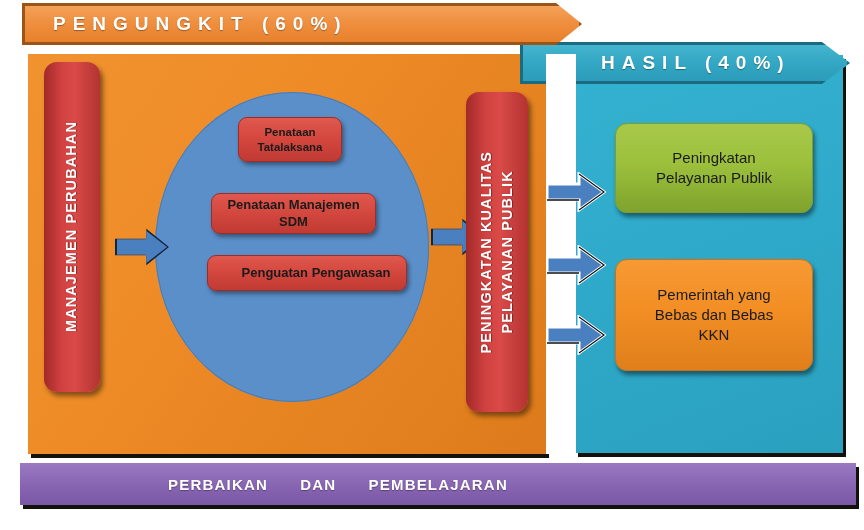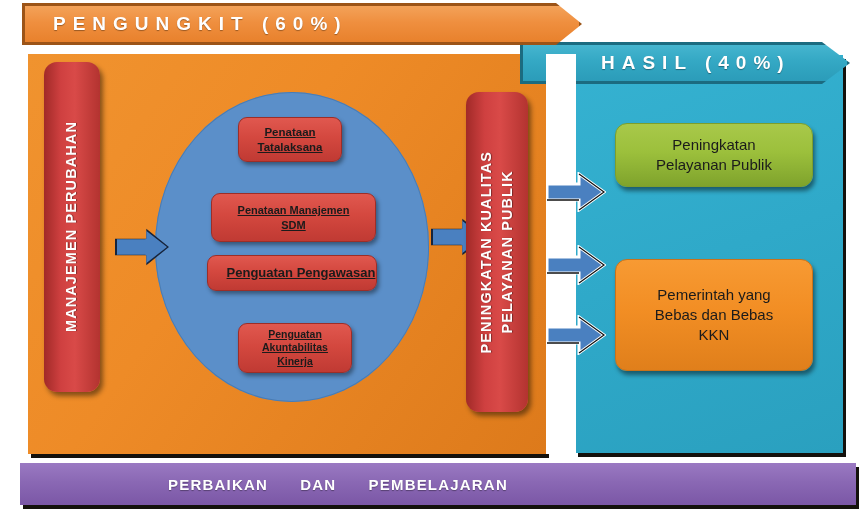--- a/index.html
+++ b/index.html
@@ -121,35 +121,34 @@
     box-shadow: 2px 3px 4px rgba(0,0,0,.4);
     display: flex;
     align-items: center;
     justify-content: center;
     text-align: center;
     color: #1b1b1b;
     font-weight: 700;
     line-height: 1.28;
     box-sizing: border-box;
     white-space: pre-line;
-    text-decoration: underline;
   }
   #box-penataan-tatalaksana {
     left: 238px; top: 117px;
     width: 104px; height: 45px;
     font-size: 11.5px;
   }
   #box-penataan-manajemen-sdm {
     left: 211px; top: 193px;
-    width: 165px; height: 49px;
-    font-size: 11px;
+    width: 165px; height: 41px;
+    font-size: 13px;
   }
   #box-penguatan-pengawasan {
     left: 207px; top: 255px;
-    width: 170px; height: 36px;
+    width: 200px; height: 36px;
     font-size: 13px;
     padding-left: 18px;
   }
   #box-penguatan-akuntabilitas {
     left: 238px; top: 323px;
     width: 114px; height: 50px;
     font-size: 10.5px;
   }
   .arrow-shape-outer {
     position: absolute;
@@ -182,21 +181,21 @@
     text-align: center;
     color: #1b1b1b;
     font-size: 15px;
     line-height: 1.35;
     box-shadow: 2px 4px 4px rgba(0,0,0,.45);
     box-sizing: border-box;
     white-space: pre-line;
   }
   #box-peningkatan-pelayanan-publik {
     left: 615px; top: 123px;
-    width: 198px; height: 64px;
+    width: 198px; height: 90px;
     background: linear-gradient(180deg,#a8c84a 0%, #9cc03c 45%, #7fa32c 100%);
     border: 1px solid #7d9e2c;
     z-index: 4;
   }
   #box-pemerintah-bersih {
     left: 615px; top: 259px;
     width: 198px; height: 112px;
     background: linear-gradient(180deg,#f79a33 0%, #f28e24 45%, #e07f1b 100%);
     border: 1px solid #c9721a;
     z-index: 4;
@@ -277,25 +276,20 @@
 
   <div id="box-penataan-manajemen-sdm" class="redbox" style="left:183px; top:139px;">
     <span>Penataan Manajemen
 SDM</span>
   </div>
 
   <div id="box-penguatan-pengawasan" class="redbox" style="left:179px; top:201px;">
     <span>Penguatan Pengawasan</span>
   </div>
 
-  <div id="box-penguatan-akuntabilitas" class="redbox" style="left:210px; top:269px;">
-    <span>Penguatan
-Akuntabilitas
-Kinerja</span>
-  </div>
 
   <div class="arrow-shape-outer" style="left:403px; top:164px; width:54px; height:38px;">
     <div class="arrow-shape-inner"></div>
   </div>
 
   <div id="bar-peningkatan-kualitas" class="vbar" style="left:438px; top:38px;">
     <span class="vbar-text">PENINGKATAN KUALITAS
 PELAYANAN PUBLIK</span>
   </div>
 

